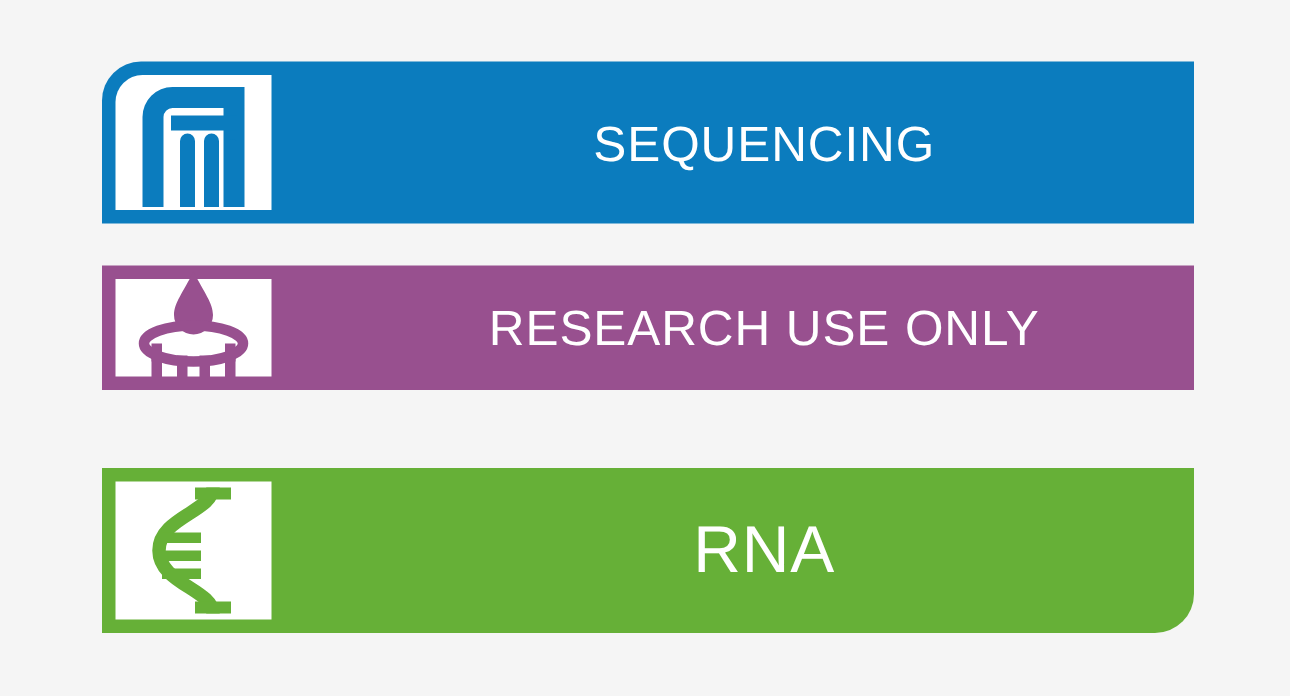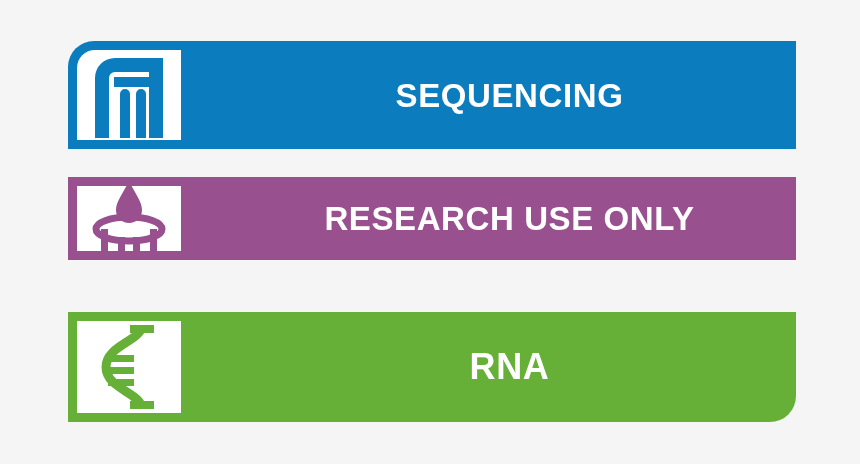--- a/index.html
+++ b/index.html
@@ -69,32 +69,32 @@
   .icon-box svg {
     display: block;
   }
 
   .bar-label {
     flex: 1 1 auto;
     display: flex;
     align-items: center;
     justify-content: center;
     color: #ffffff;
-    font-weight: bold;
+    font-weight: normal;
     font-size: 33px;
     letter-spacing: 0.6px;
     text-align: center;
     padding-right: 6px;
     line-height: 1;
     white-space: nowrap;
     margin-left: 48px;
   }
 
   .bar-rna .bar-label {
-    font-size: 36px;
+    font-size: 44px;
   }
 </style>
 </head>
 <body>
 
 <div class="board">
 
   <div class="bar bar-sequencing">
     <div class="icon-box">
       <span>

